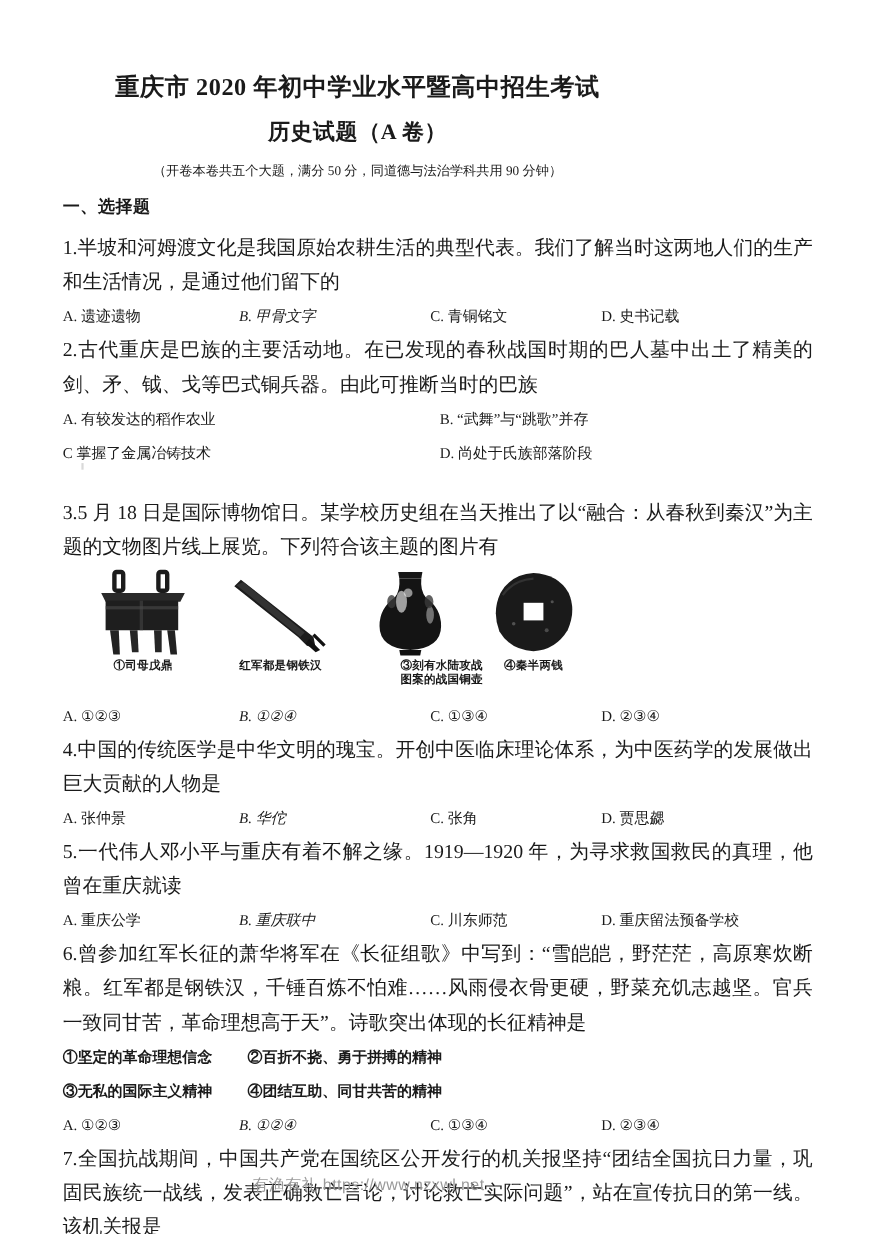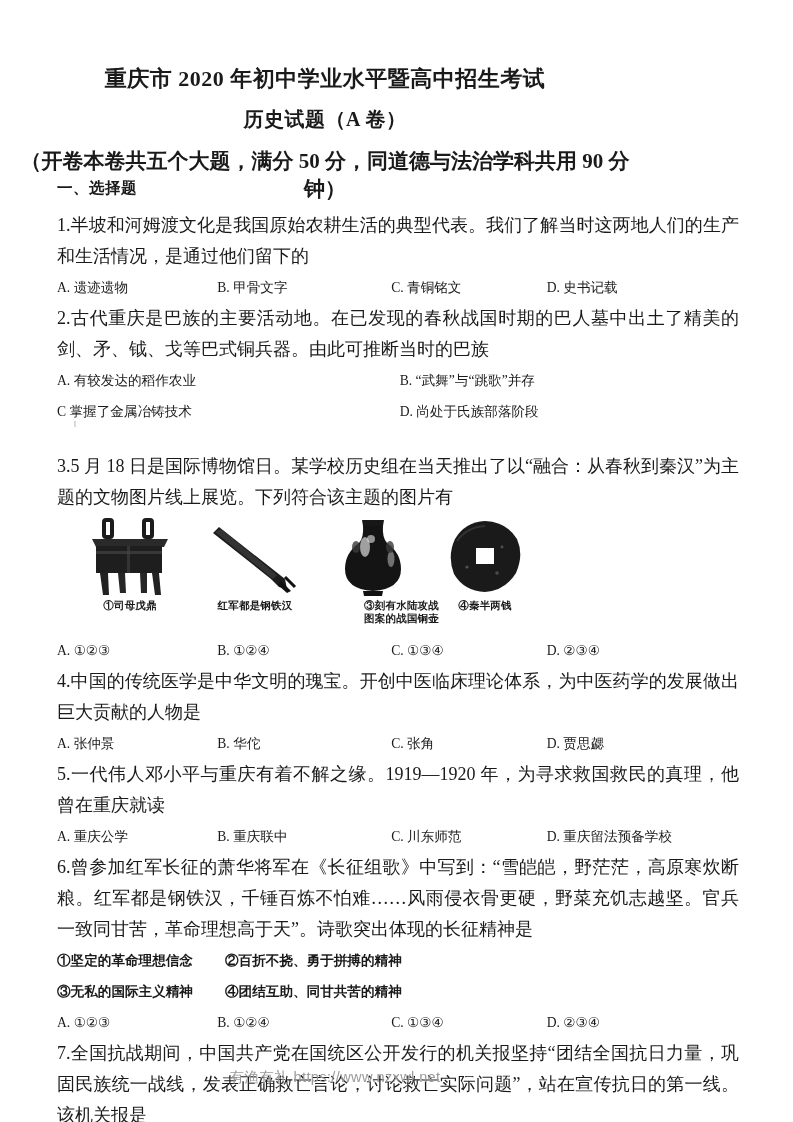--- a/index.html
+++ b/index.html
@@ -38,22 +38,22 @@
     text-align: center;
     font-size: 20px;
     font-weight: bold;
     letter-spacing: 0.5px;
     position: absolute;
     left: 0; right: 0;
     top: 106px;
   }
   .title-note {
     text-align: center;
-    font-size: 21px;
-    font-weight: bold;
+    font-size: 12px;
+    font-weight: normal;
     position: absolute;
     left: 0; right: 0;
     top: 147px;
   }
 
   
   .content {
     position: absolute;
     left: 57px;
     top: 178px;
@@ -75,21 +75,21 @@
     text-justify: inter-ideograph;
     margin: 0;
   }
   .opts {
     display: flex;
     font-size: 13.6px;
     line-height: 31px;
   }
   .opts.cols4 > .opt { width: 25%; }
   .opts.cols4 > .opt:nth-child(1) { width: 23.5%; }
-  .opts.cols4 > .opt:nth-child(2) { width: 25.5%; }
+  .opts.cols4 > .opt:nth-child(2) { width: 25.5%; font-style: italic; }
   .opts.cols4 > .opt:nth-child(3) { width: 22.8%; }
   .opts.cols2 > .opt { width: 50%; }
   .opts.cols2 > .opt:nth-child(1) { width: 50.5%; }
   .opt .lbl { }
   .sub-items {
     font-size: 13.6px;
     line-height: 31px;
     font-weight: bold;
   }
   .sub-items .si1 { display: inline-block; width: 168px; }

